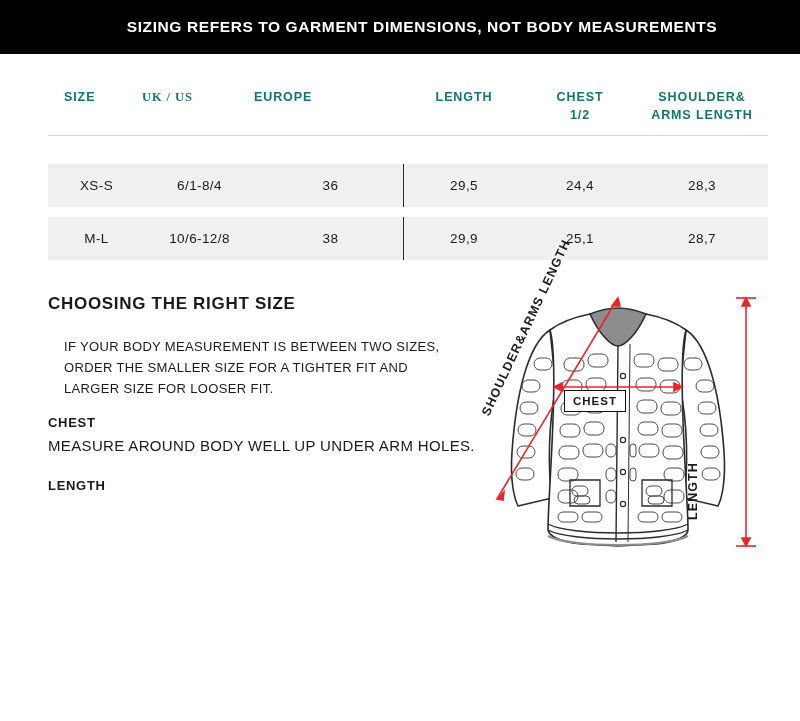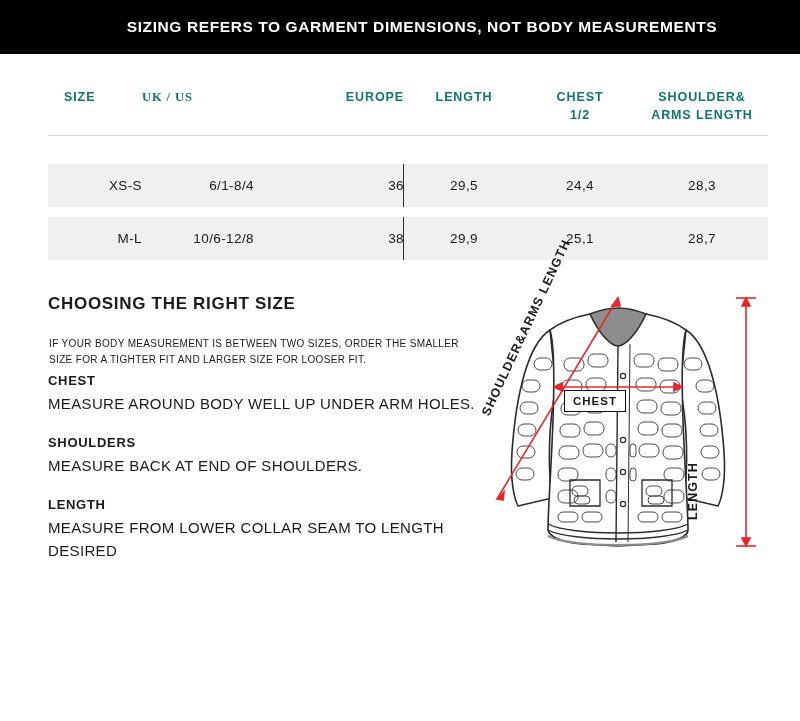--- a/index.html
+++ b/index.html
@@ -48,40 +48,40 @@
     letter-spacing: 0.9px;
     text-transform: uppercase;
     padding: 0 0 10px 0;
     vertical-align: top;
     text-align: center;
     line-height: 1.45;
     color: #0f766e;
   }
   table.size-table th.col-size { text-align: left; padding-left: 16px; width: 78px;}
   table.size-table th.col-ukus { text-align: left; width: 112px; font-family: Liberation Serif, serif; }
-  table.size-table th.col-eu   { text-align: right; width: 150px; margin-top: 15px; }
+  table.size-table th.col-eu   { text-align: left; width: 150px; margin-top: 15px; }
   table.size-table th.col-len  { width: 120px; }
   table.size-table th.col-chest{ width: 112px; }
   table.size-table th.col-sh   { width: 132px; }
 
   .header-rule td {
     border-bottom: 1px solid #d4d4d4;
     height: 1px;
     padding: 0;
   }
   .spacer-row td { height: 28px; padding: 0; }
 
   table.size-table td.cell {
     font-size: 13.5px;
     letter-spacing: 0.4px;
     padding: 14px 0;
     text-align: center;
     background: #f0f0f0;
   }
-  table.size-table td.cell.left { text-align: right; padding-left: 3px; }
+  table.size-table td.cell.left { text-align: center; padding-left: 3px; }
   table.size-table tr.data-row + tr.gap td { height: 10px; padding: 0; background:#fff; }
 
   
   .divider-cell {
     position: relative;
   }
   .divider-cell::before {
     content: "";
     position: absolute;
     left: -1px;
@@ -102,25 +102,25 @@
   }
   h2.section-title {
     font-size: 17px;
     font-weight: bold;
     letter-spacing: 0.7px;
     text-transform: uppercase;
     margin: 0 0 22px 0;
   }
   h2.section-title.second { margin-top: 34px; }
   p.body-copy {
-    font-size: 10px;
+    font-size: 13px;
     line-height: 1.62;
     letter-spacing: 0.35px;
     text-transform: uppercase;
-    margin: 1px;
+    margin: 16px;
   }
   .measure-block { margin-top: 20px; }
   .measure-block:first-of-type { margin-top: 4px; }
   .measure-term {
     font-size: 13px;
     font-weight: bold;
     letter-spacing: 0.7px;
     text-transform: uppercase;
     margin: 0 0 4px 0;
   }
@@ -234,28 +234,23 @@
   <div class="lower-left">
     <h2 class="section-title">CHOOSING THE RIGHT SIZE</h2>
     <p class="body-copy">IF YOUR BODY MEASUREMENT IS BETWEEN TWO SIZES, ORDER THE SMALLER SIZE FOR A TIGHTER FIT AND LARGER SIZE FOR LOOSER FIT.</p>
 
 
     <div class="measure-block">
       <p class="measure-term">CHEST</p>
       <p class="measure-desc">MEASURE AROUND BODY WELL UP UNDER ARM HOLES.</p>
     </div>
 
-    <div class="measure-block">
-      <p class="measure-term">SHOULDERS</p>
-      <p class="measure-desc">MEASURE BACK AT END OF SHOULDERS.</p>
-    </div>
 
     <div class="measure-block">
       <p class="measure-term">LENGTH</p>
-      <p class="measure-desc">MEASURE FROM LOWER COLLAR SEAM TO LENGTH DESIRED</p>
     </div>
   </div>
 
   <div class="lower-right">
     <div class="garment-figure">
       <svg width="300" height="330" viewBox="0 0 300 330" xmlns="http://www.w3.org/2000/svg">
 
         <g fill="#ffffff" stroke="#2b2b2b" stroke-width="1.6" stroke-linejoin="round">
 
           <path d="M72 46 C50 60 38 110 34 168 C32 196 36 214 40 222 L74 214 C70 186 70 140 78 104 Z"></path>

